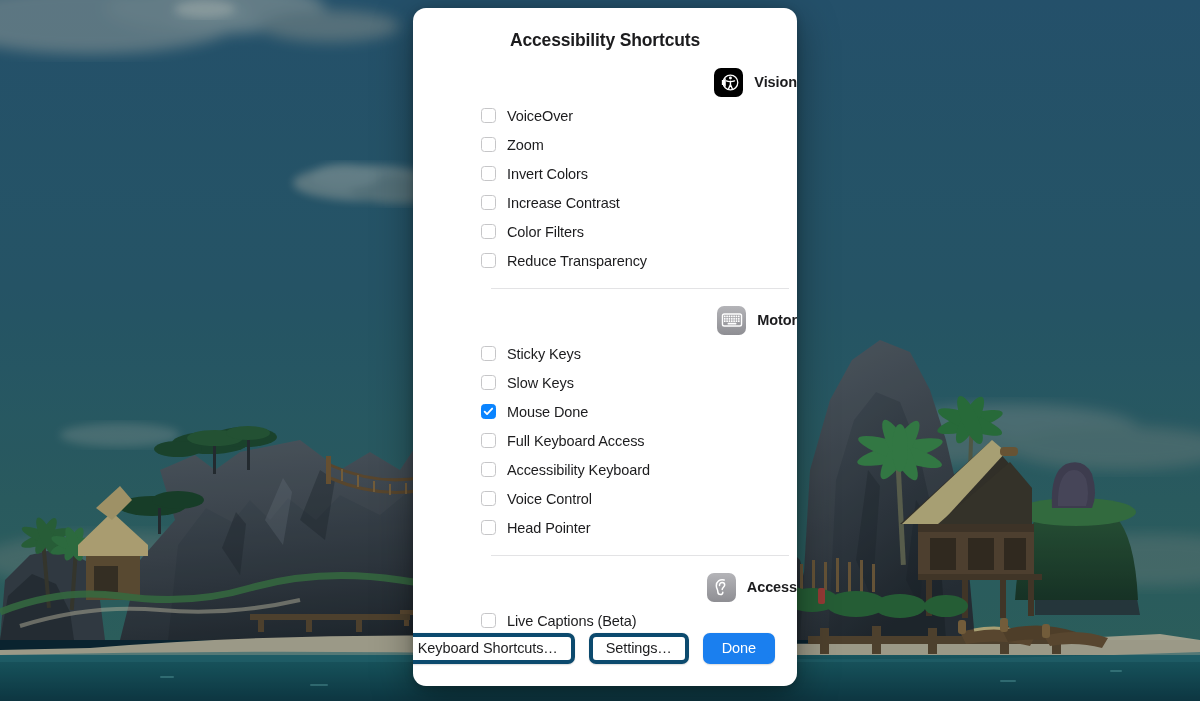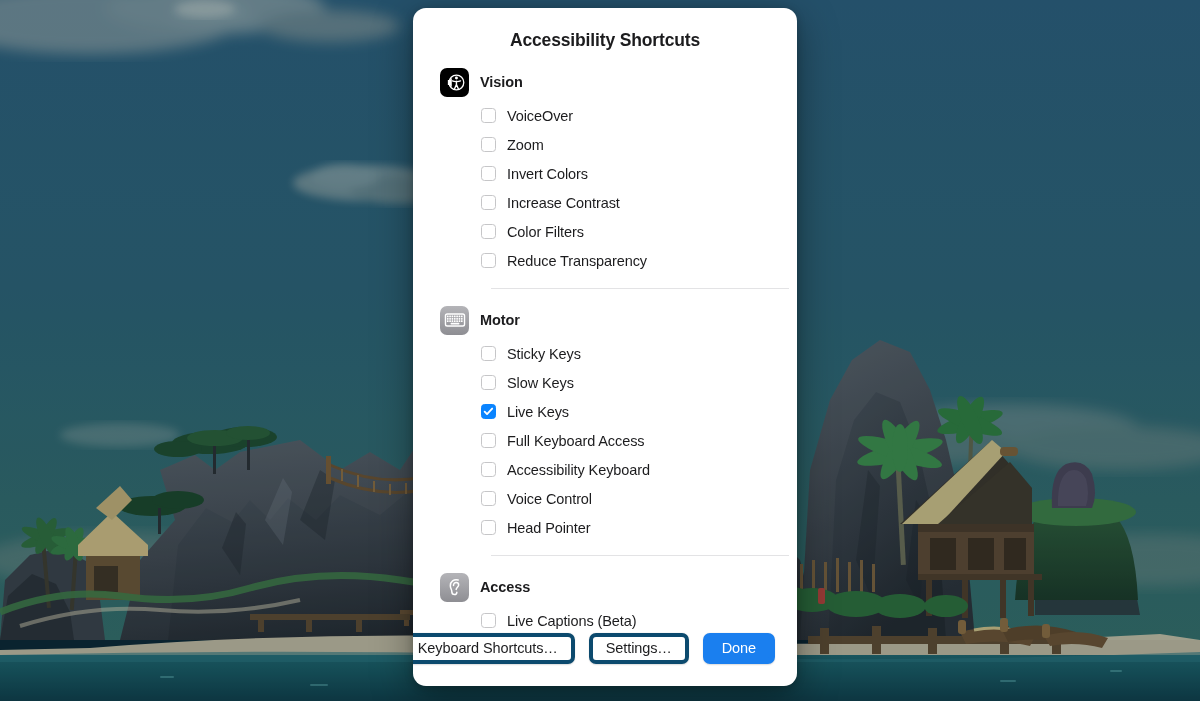--- a/index.html
+++ b/index.html
@@ -29,20 +29,21 @@
   }
 
   .sections { padding:0 0 0 0; }
 
   .section { position:relative; }
   .section-head {
     display:flex; align-items:center;
     padding-left:27px;
     height:32px;
     margin-top:15px;
+    justify-content:flex-end;
   }
   .sec-icon {
     width:29px; height:29px; border-radius:7px;
     flex:0 0 29px;
     display:flex; align-items:center; justify-content:center;
     margin-right:11px;
   }
   .sec-icon.dark { background:#000; }
   .sec-icon.grey {
     background:linear-gradient(180deg,#b4b4b8 0%,#8e8e93 100%);
@@ -478,21 +479,21 @@
           <div class="opt-row">
             <span class="cb"></span>
             <span class="opt-label">Slow Keys</span>
           </div>
           <div class="opt-row">
             <span class="cb checked">
               <svg width="11" height="11" viewBox="0 0 12 12">
                 <path d="M1.8 6.2 L4.4 8.8 L10 2.8" fill="none" stroke="#fff" stroke-width="2" stroke-linecap="round" stroke-linejoin="round"></path>
               </svg>
             </span>
-            <span class="opt-label">Live Keys</span>
+            <span class="opt-label">Mouse Done</span>
           </div>
           <div class="opt-row">
             <span class="cb"></span>
             <span class="opt-label">Full Keyboard Access</span>
           </div>
           <div class="opt-row">
             <span class="cb"></span>
             <span class="opt-label">Accessibility Keyboard</span>
           </div>
           <div class="opt-row">

